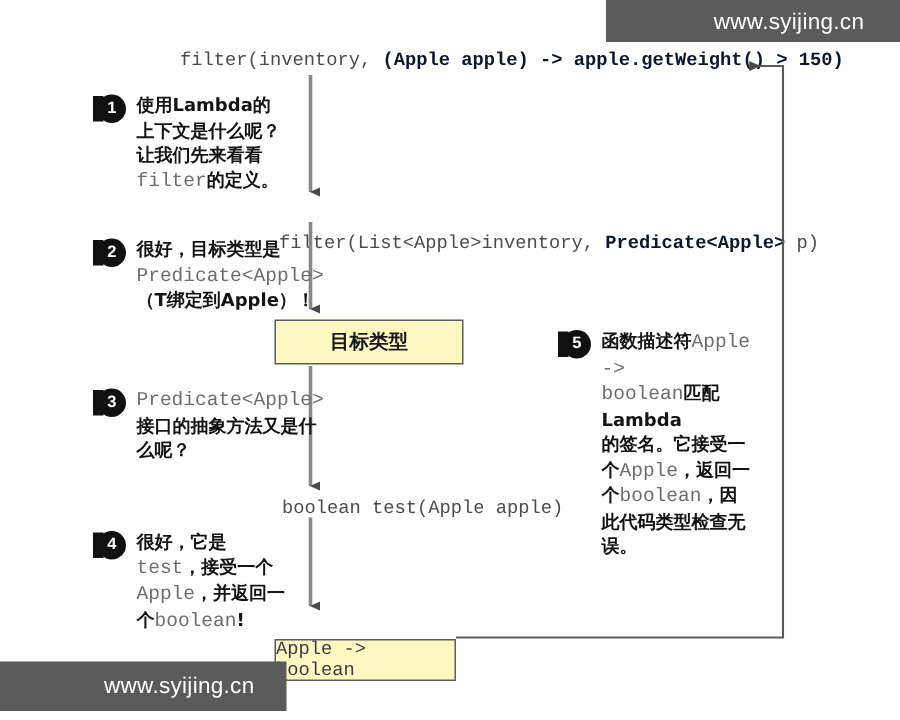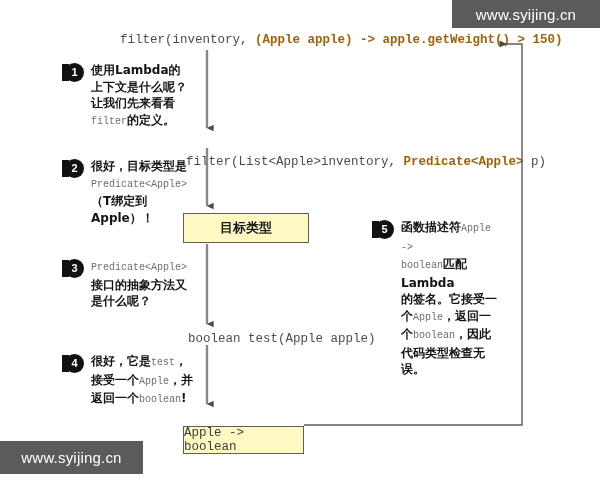--- a/index.html
+++ b/index.html
@@ -26,35 +26,36 @@
   .watermark {
     position: absolute;
     background: #5b5b5b;
     color: #ffffff;
     font-family: "Liberation Sans", sans-serif;
     font-size: 15px;
     letter-spacing: .2px;
     display: flex;
     align-items: center;
     justify-content: center;
+    padding-left: 48px;
   }
   #wm-top    { right: 0;  top: 0;   width: 148px; height: 28px; }
   #wm-bottom { left: 0;   bottom: 6px; width: 143px; height: 33px; }
 
   
   .codeline {
     position: absolute;
     font-family: "Liberation Mono", monospace;
     font-size: 12.5px;
     color: #4c4c4c;
     white-space: pre;
     letter-spacing: 0px;
   }
   .codeline b {
-    color: #a16207;
+    color: #0f172a;
     font-weight: bold;
   }
 
   #line-filter-call  { left: 120px; top: 33px; }
   #line-filter-sig   { left: 186px; top: 137px; margin-top: 18px; }
   #line-test-sig     { left: 188px; top: 332px; }
 
   
   .greybox {
     position: absolute;
@@ -118,21 +119,21 @@
     font-family: "DejaVu Sans", "Liberation Sans", sans-serif;
     font-size: 12px;
     line-height: 16.5px;
     color: #141414;
     font-weight: bold;
   }
   .calltext .mono {
     font-family: "Liberation Mono", monospace;
     font-weight: normal;
     color: #6d6d6d;
-    font-size: 10px;
+    font-size: 13px;
   }
 
   #callout-1 { left: 62px;  top: 62px;  width: 128px; }
   #callout-2 { left: 62px;  top: 158px; width: 130px; }
   #callout-3 { left: 62px;  top: 258px; width: 130px; }
   #callout-4 { left: 62px;  top: 353px; width: 132px; }
   #callout-5 { left: 372px; top: 219px; width: 130px; }
 
   
   #connectors {

